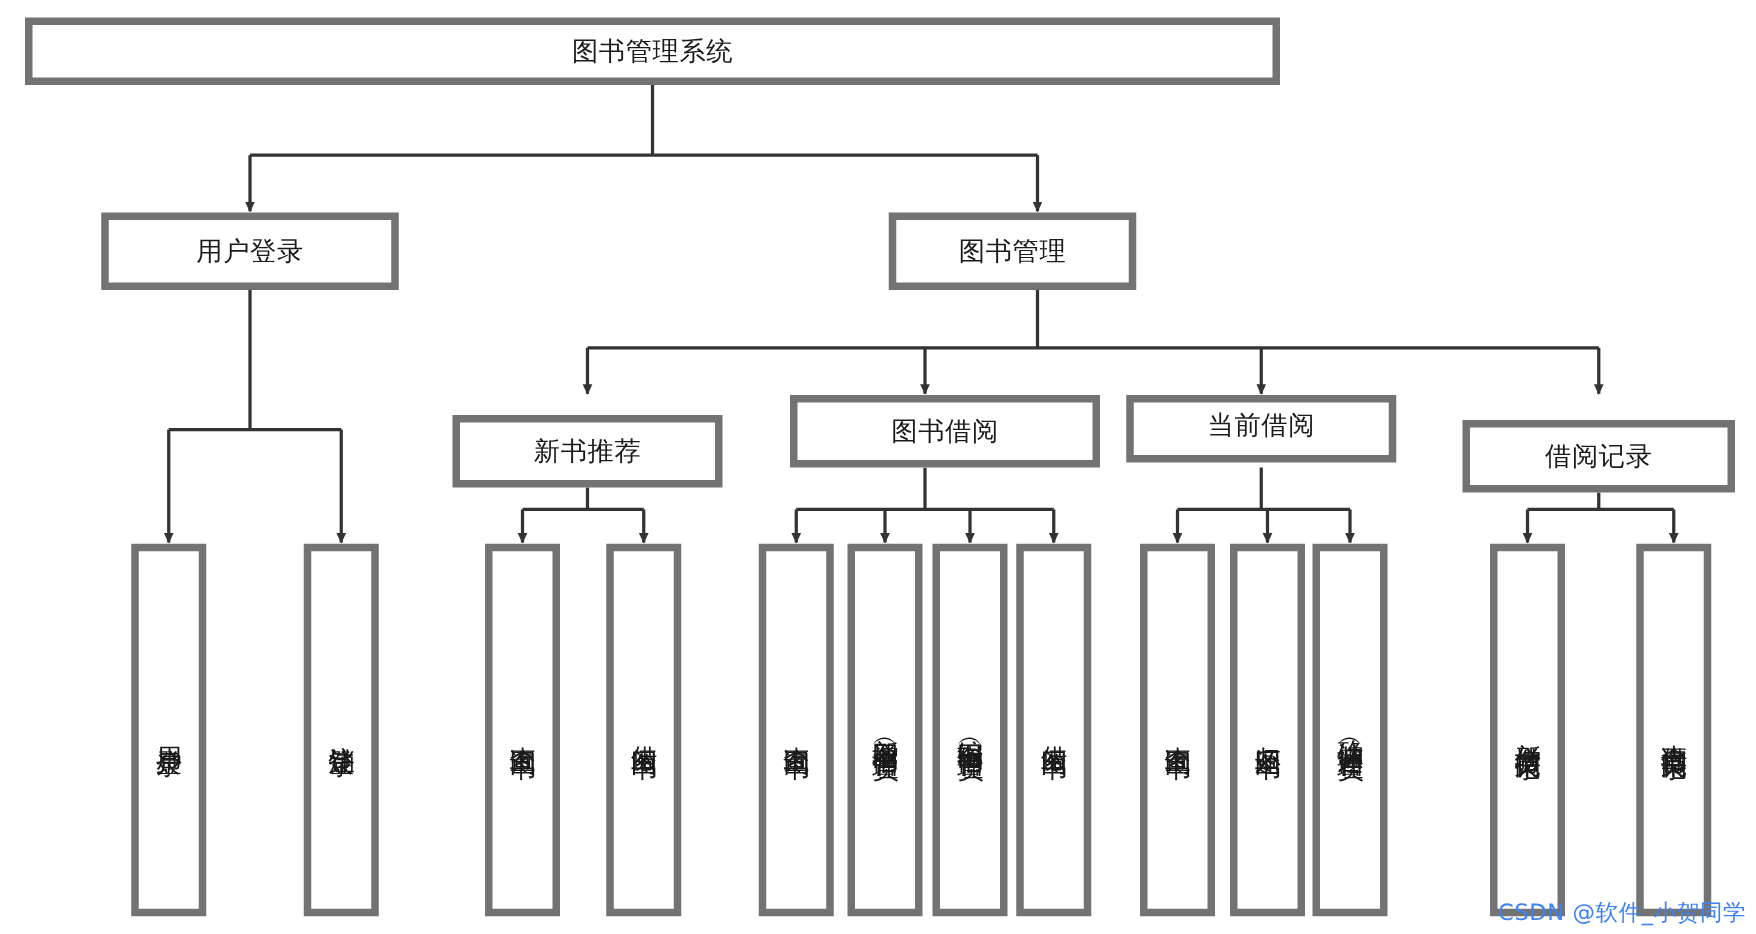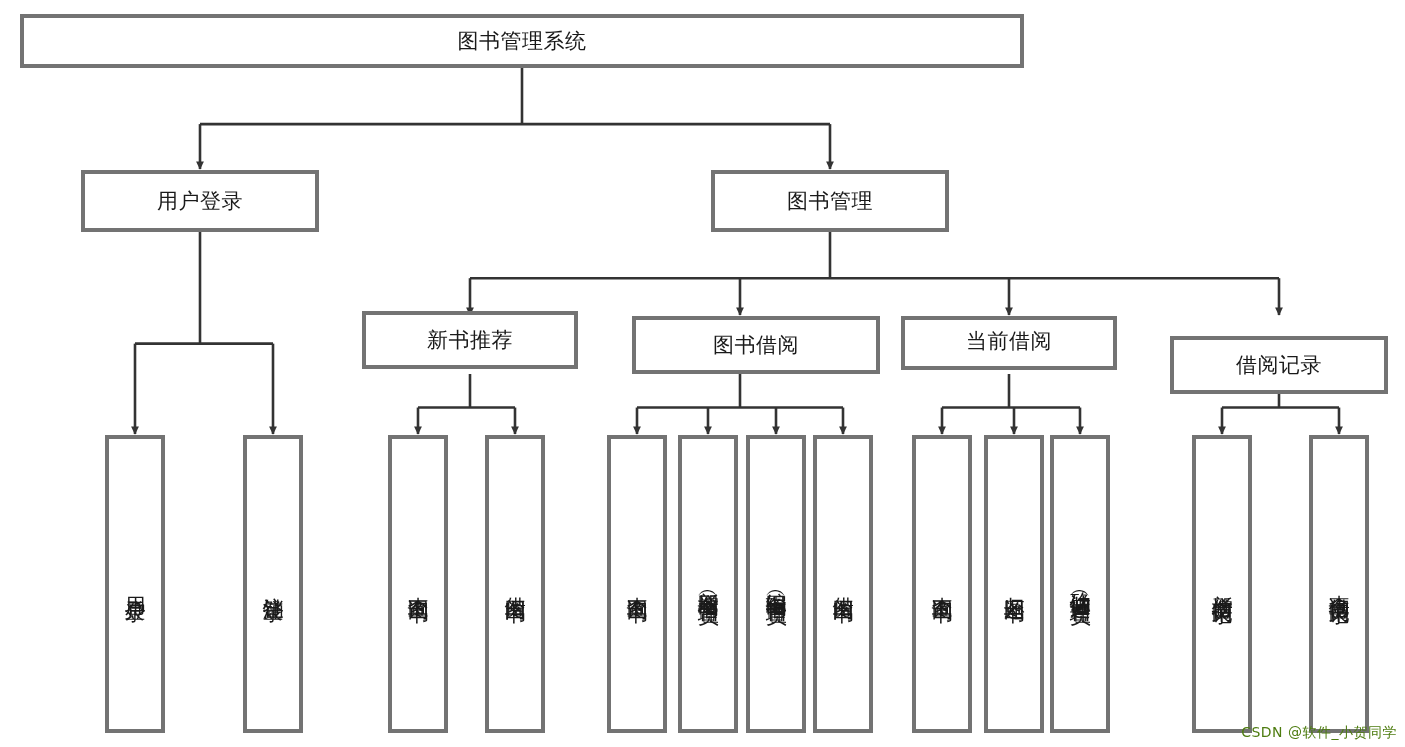--- a/index.html
+++ b/index.html
@@ -23,21 +23,21 @@
   #edge-layer {
     position: absolute;
     left: 0;
     top: 0;
     width: 1405px;
     height: 747px;
   }
   .node {
     position: absolute;
     box-sizing: border-box;
-    border: 4px solid #737373;
+    border: 6px solid #737373;
     background: #ffffff;
     display: flex;
     align-items: center;
     justify-content: center;
     color: #1a1a1a;
     z-index: 2;
   }
   .node .label {
     display: block;
     text-align: center;
@@ -62,22 +62,22 @@
     font-size: 21px;
     line-height: 1.36;
     letter-spacing: 2px;
     white-space: normal;
     max-height: 100%;
   }
   #watermark {
     position: absolute;
     right: 8px;
     bottom: 5px;
-    font-size: 14px;
-    color: #4d7c0f;
+    font-size: 18px;
+    color: #3b82f6;
     letter-spacing: 0.5px;
     z-index: 5;
     white-space: nowrap;
     font-family: "DejaVu Sans", "Liberation Sans", sans-serif;
   }
 </style>
 </head>
 <body>
 
 <div id="diagram-root">
@@ -125,24 +125,24 @@
       </g>
   </svg>
 
   <div id="nodes">
       <div class="node horiz root" style="left: 20px; top: 14px; width: 1004px; height: 54px;">
         <span class="label">图书管理系统</span>
       </div>
       <div class="node horiz" style="left: 81px; top: 170px; width: 238px; height: 62px;">
         <span class="label">用户登录</span>
       </div>
-      <div class="node horiz" style="left: 711px; top: 170px; width: 238px; height: 62px;">
+      <div class="node horiz" style="left: 711px; top: 170px; width: 198px; height: 62px;">
         <span class="label">图书管理</span>
       </div>
-      <div class="node horiz" style="left: 362px; top: 311px; width: 216px; height: 58px;">
+      <div class="node horiz" style="left: 362px; top: 332px; width: 216px; height: 58px;">
         <span class="label">新书推荐</span>
       </div>
       <div class="node horiz" style="left: 632px; top: 316px; width: 248px; height: 58px;">
         <span class="label">图书借阅</span>
       </div>
       <div class="node horiz" style="left: 901px; top: 316px; width: 216px; height: 54px; font-family: Liberation Mono, monospace;">
         <span class="label">当前借阅</span>
       </div>
       <div class="node horiz" style="left: 1170px; top: 316px; width: 218px; height: 58px; margin-top: 20px;">
         <span class="label">借阅记录</span>

